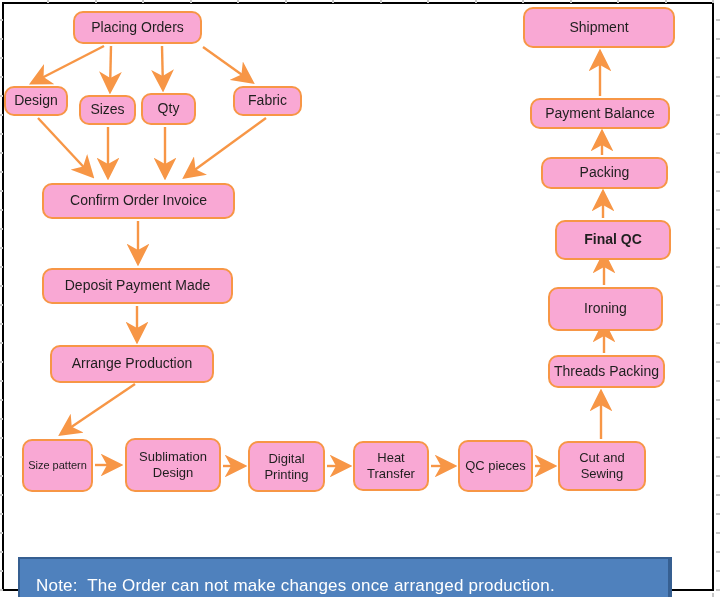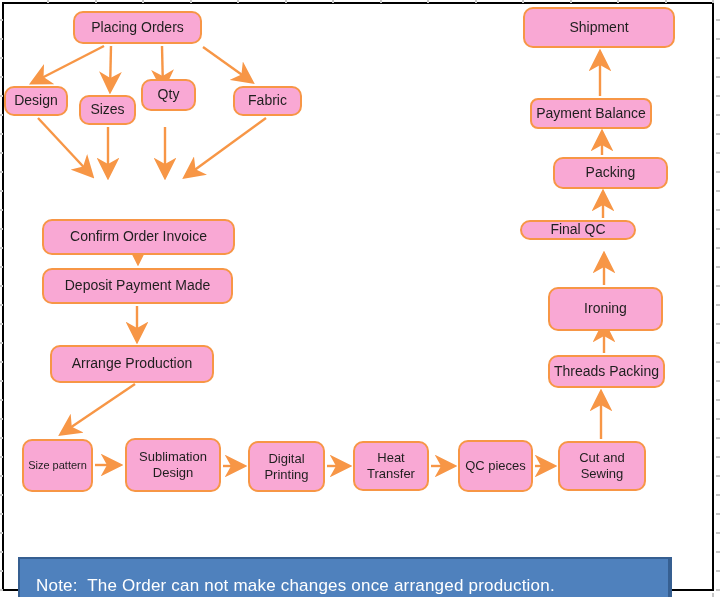--- a/index.html
+++ b/index.html
@@ -77,34 +77,34 @@
       <line x1="603" y1="218" x2="603" y2="192" stroke="#F79646" stroke-width="2.4" marker-end="url(#ah)"></line>
       <line x1="602" y1="155" x2="602" y2="132" stroke="#F79646" stroke-width="2.4" marker-end="url(#ah)"></line>
       <line x1="600" y1="96" x2="600" y2="52" stroke="#F79646" stroke-width="2.4" marker-end="url(#ah)"></line>
     </g>
 </svg>
 
 <div id="node-layer">
     <div class="node" style="left: 73px; top: 11px; width: 129px; height: 33px; border-color: rgb(247, 150, 70);">Placing Orders</div>
     <div class="node" style="left: 4px; top: 86px; width: 64px; height: 30px; border-color: rgb(247, 150, 70);">Design</div>
     <div class="node" style="left: 79px; top: 95px; width: 57px; height: 30px; border-color: rgb(247, 150, 70);">Sizes</div>
-    <div class="node" style="left: 141px; top: 79px; width: 55px; height: 32px; border-color: rgb(247, 150, 70);">Qty</div>
+    <div class="node" style="left: 141px; top: 93px; width: 55px; height: 32px; border-color: rgb(247, 150, 70);">Qty</div>
     <div class="node" style="left: 233px; top: 86px; width: 69px; height: 30px; border-color: rgb(247, 150, 70);">Fabric</div>
-    <div class="node" style="left: 42px; top: 183px; width: 193px; height: 36px; border-color: rgb(247, 150, 70); margin-top: 36px;">Confirm Order  Invoice</div>
+    <div class="node" style="left: 42px; top: 183px; width: 193px; height: 36px; border-color: rgb(247, 150, 70);">Confirm Order  Invoice</div>
     <div class="node" style="left: 42px; top: 268px; width: 191px; height: 36px; border-color: rgb(247, 150, 70);">Deposit Payment Made</div>
     <div class="node" style="left: 50px; top: 345px; width: 164px; height: 38px; border-color: rgb(247, 150, 70);">Arrange Production</div>
     <div class="node" style="left: 22px; top: 439px; width: 71px; height: 53px; font-size: 11px; border-color: rgb(247, 150, 70);">Size pattern</div>
     <div class="node" style="left: 125px; top: 438px; width: 96px; height: 54px; font-size: 13px; border-color: rgb(247, 150, 70);">Sublimation Design</div>
     <div class="node" style="left: 248px; top: 441px; width: 77px; height: 51px; font-size: 13px; border-color: rgb(247, 150, 70);">Digital Printing</div>
     <div class="node" style="left: 353px; top: 441px; width: 76px; height: 50px; font-size: 13px; border-color: rgb(247, 150, 70);">Heat Transfer</div>
     <div class="node" style="left: 458px; top: 440px; width: 75px; height: 52px; font-size: 13px; border-color: rgb(247, 150, 70);">QC pieces</div>
     <div class="node" style="left: 558px; top: 441px; width: 88px; height: 50px; font-size: 13px; border-color: rgb(247, 150, 70);">Cut and Sewing</div>
     <div class="node" style="left: 548px; top: 355px; width: 117px; height: 33px; border-color: rgb(247, 150, 70);">Threads Packing</div>
     <div class="node" style="left: 548px; top: 287px; width: 115px; height: 44px; border-color: rgb(247, 150, 70);">Ironing</div>
-    <div class="node" style="left: 520px; top: 220px; width: 116px; height: 20px; border-color: rgb(247, 150, 70);">Final QC</div>
-    <div class="node" style="left: 553px; top: 157px; width: 115px; height: 32px; border-color: rgb(247, 150, 70);">Packing</div>
-    <div class="node" style="left: 530px; top: 98px; width: 122px; height: 31px; border-color: rgb(247, 150, 70); border-radius: 8px;">Payment Balance</div>
+    <div class="node" style="left: 555px; top: 220px; width: 116px; height: 40px; border-color: rgb(247, 150, 70); font-weight: bold;">Final QC</div>
+    <div class="node" style="left: 541px; top: 157px; width: 127px; height: 32px; border-color: rgb(247, 150, 70);">Packing</div>
+    <div class="node" style="left: 530px; top: 98px; width: 140px; height: 31px; border-color: rgb(247, 150, 70);">Payment Balance</div>
     <div class="node" style="left: 523px; top: 7px; width: 152px; height: 41px; border-color: rgb(247, 150, 70);">Shipment</div>
   </div>
 
 <div class="note" id="note-box" style="left: 18px; top: 513px; width: 654px; height: 59px; background: rgb(79, 129, 189); color: rgb(255, 255, 255); border-width: 2px 4px 4px 2px; border-style: solid; border-color: rgb(54, 95, 145); border-image: initial; margin-top: 44px;">
   <span>Note:  The Order can not make changes once arranged production.</span>
 </div>
 
 </body></html>

